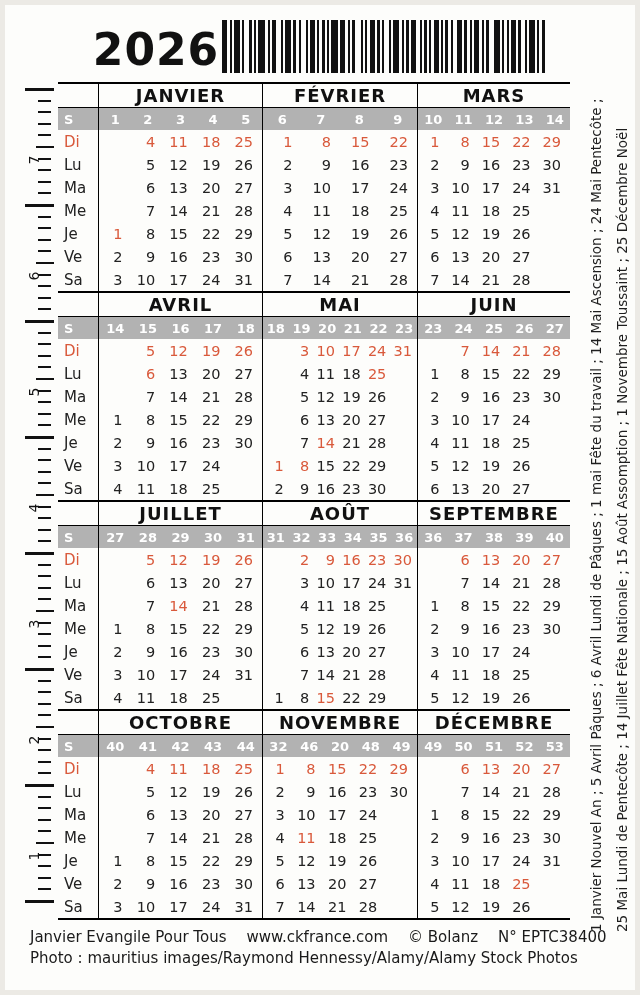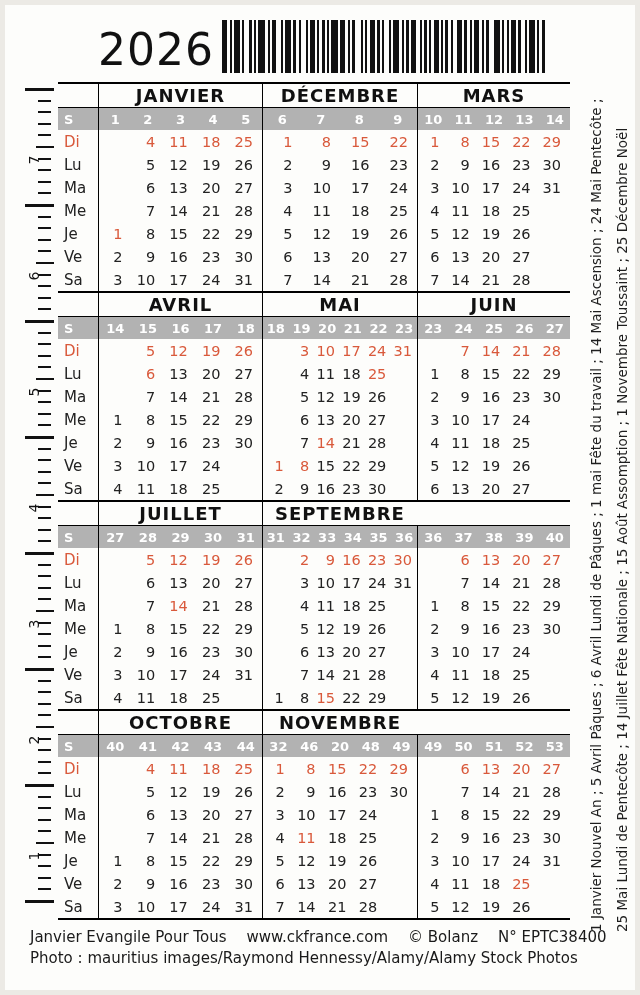--- a/index.html
+++ b/index.html
@@ -9,21 +9,21 @@
     font-family:"DejaVu Sans","Liberation Sans",sans-serif;
     color:#222;
   }
   .scan-frame{
     position:absolute;inset:0;border:5px solid #eceae5;box-sizing:border-box;
     pointer-events:none;z-index:50;
   }
   
   .year{
     position:absolute;left:106px;top:22px;width:100px;height:54px;
-    font-size:44px;font-weight:400;letter-spacing:1px;color:#111;
+    font-size:44px;font-weight:700;letter-spacing:1px;color:#111;
     display:flex;align-items:center;justify-content:center;
   }
   .barcode{
     position:absolute;left:222px;top:20px;height:53px;
     display:flex;align-items:stretch;
   }
   .barcode .bar{background:#111;}
   .barcode .gap{background:transparent;}
   
   .cal{
@@ -285,21 +285,21 @@
     <div class="tick mm" style="top: 876.8px;"></div>
     <div class="tick mm" style="top: 888.4px;"></div>
     <div class="rnum" style="top: 846px;">1</div>
   </div>
 
 <div class="cal">
     <div class="quarter">
       <div class="qrow qhead">
         <div class="spacer"></div>
         <div class="mname">JANVIER</div>
-        <div class="mname">DÉCEMBRE</div>
+        <div class="mname">FÉVRIER</div>
         <div class="mname">MARS</div>
       </div>
       <div class="qrow band">
         <div class="slabel">S</div>
         <div class="wkcells" style="grid-template-columns: repeat(5, 1fr);">
           <div class="wk">1</div>
           <div class="wk">2</div>
           <div class="wk">3</div>
           <div class="wk">4</div>
           <div class="wk">5</div>
@@ -677,20 +677,21 @@
             <div class="dcell">27</div>
             <div class="dcell"></div>
           </div>
         </div>
       </div>
     </div>
     <div class="quarter">
       <div class="qrow qhead">
         <div class="spacer"></div>
         <div class="mname">JUILLET</div>
+        <div class="mname">AOÛT</div>
         <div class="mname">SEPTEMBRE</div>
       </div>
       <div class="qrow band">
         <div class="slabel">S</div>
         <div class="wkcells" style="grid-template-columns: repeat(5, 1fr);">
           <div class="wk">27</div>
           <div class="wk">28</div>
           <div class="wk">29</div>
           <div class="wk">30</div>
           <div class="wk">31</div>
@@ -881,20 +882,21 @@
             <div class="dcell"></div>
           </div>
         </div>
       </div>
     </div>
     <div class="quarter">
       <div class="qrow qhead">
         <div class="spacer"></div>
         <div class="mname">OCTOBRE</div>
         <div class="mname">NOVEMBRE</div>
+        <div class="mname">DÉCEMBRE</div>
       </div>
       <div class="qrow band">
         <div class="slabel">S</div>
         <div class="wkcells" style="grid-template-columns: repeat(5, 1fr);">
           <div class="wk">40</div>
           <div class="wk">41</div>
           <div class="wk">42</div>
           <div class="wk">43</div>
           <div class="wk">44</div>
         </div>

